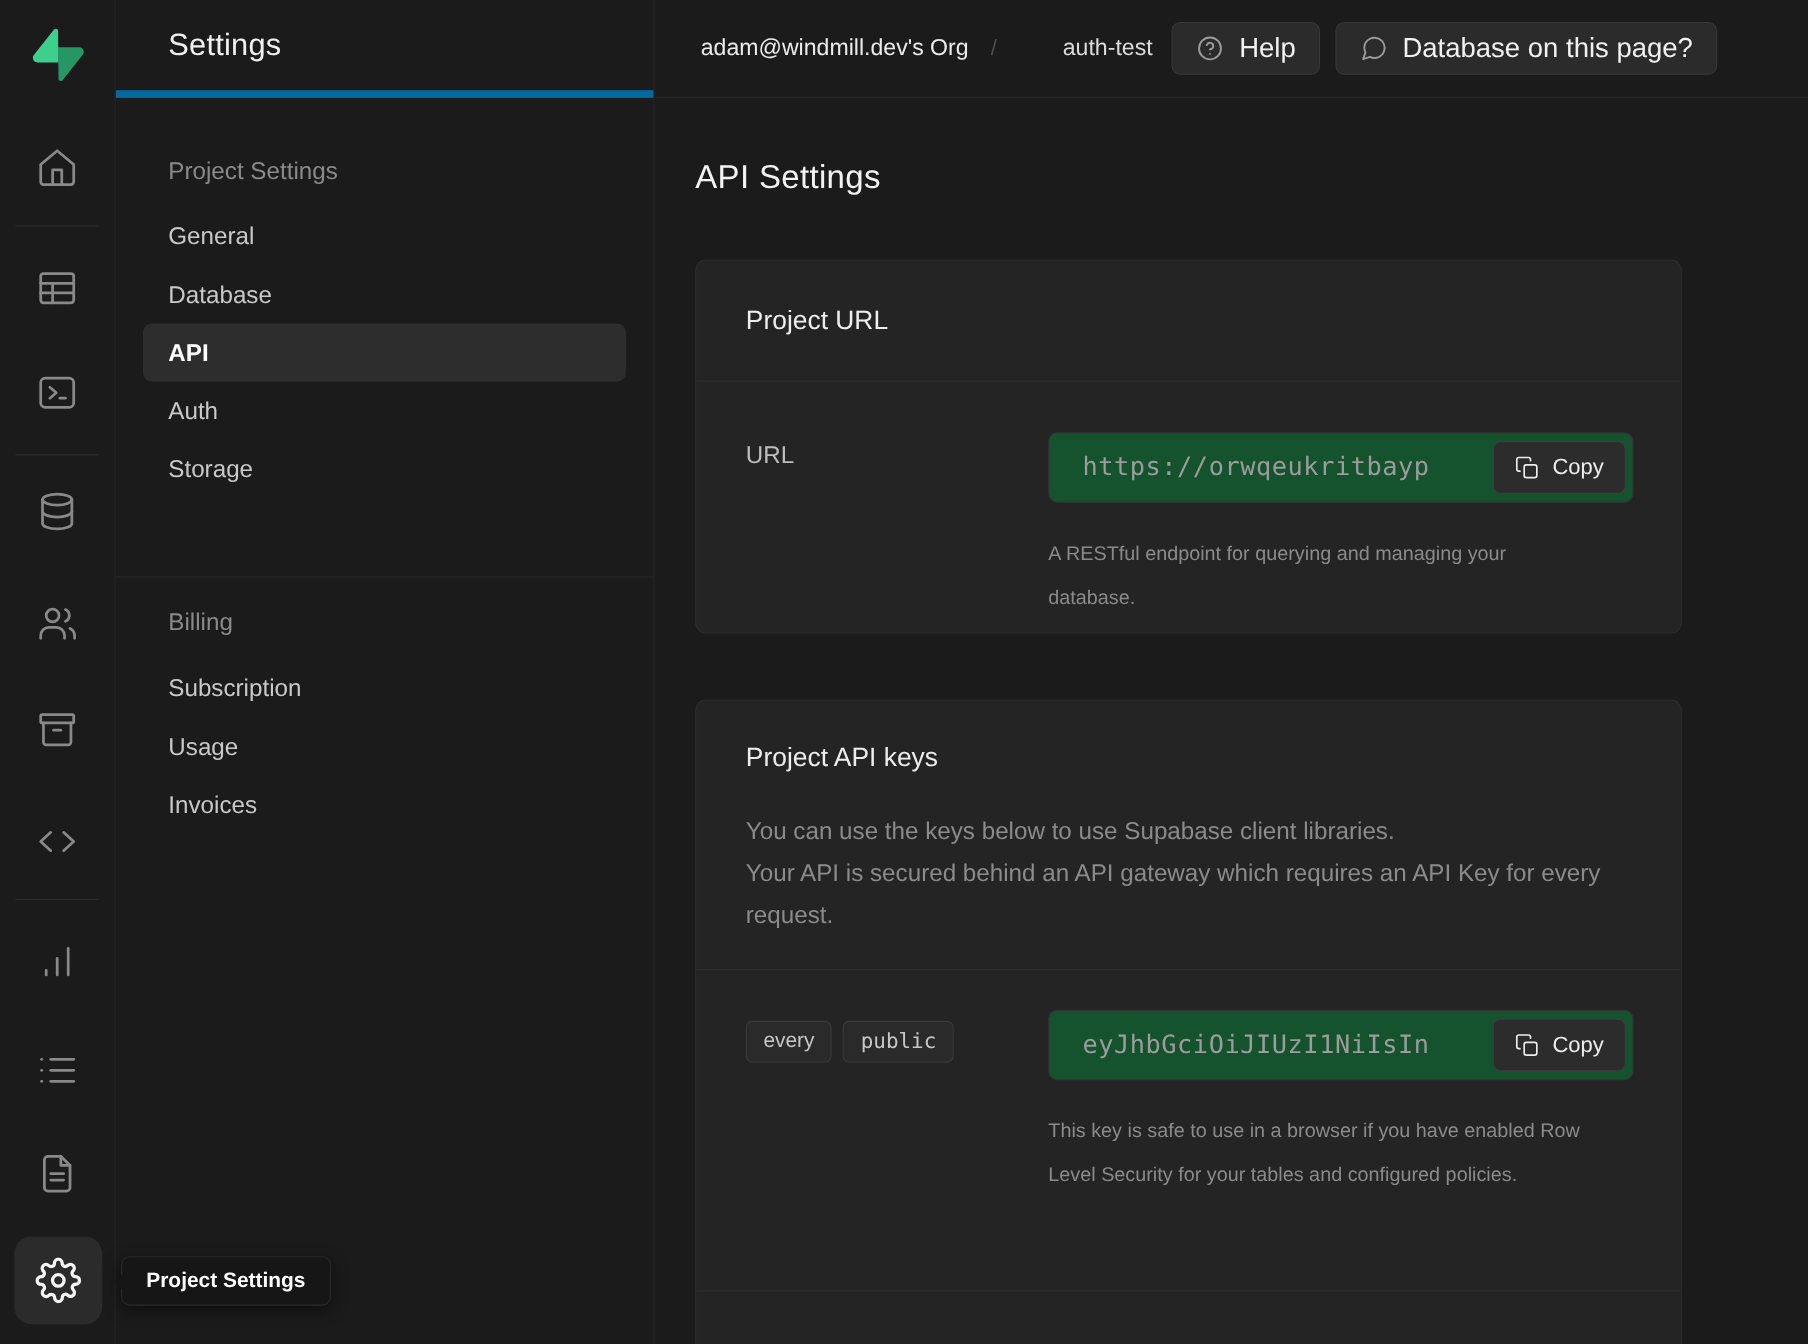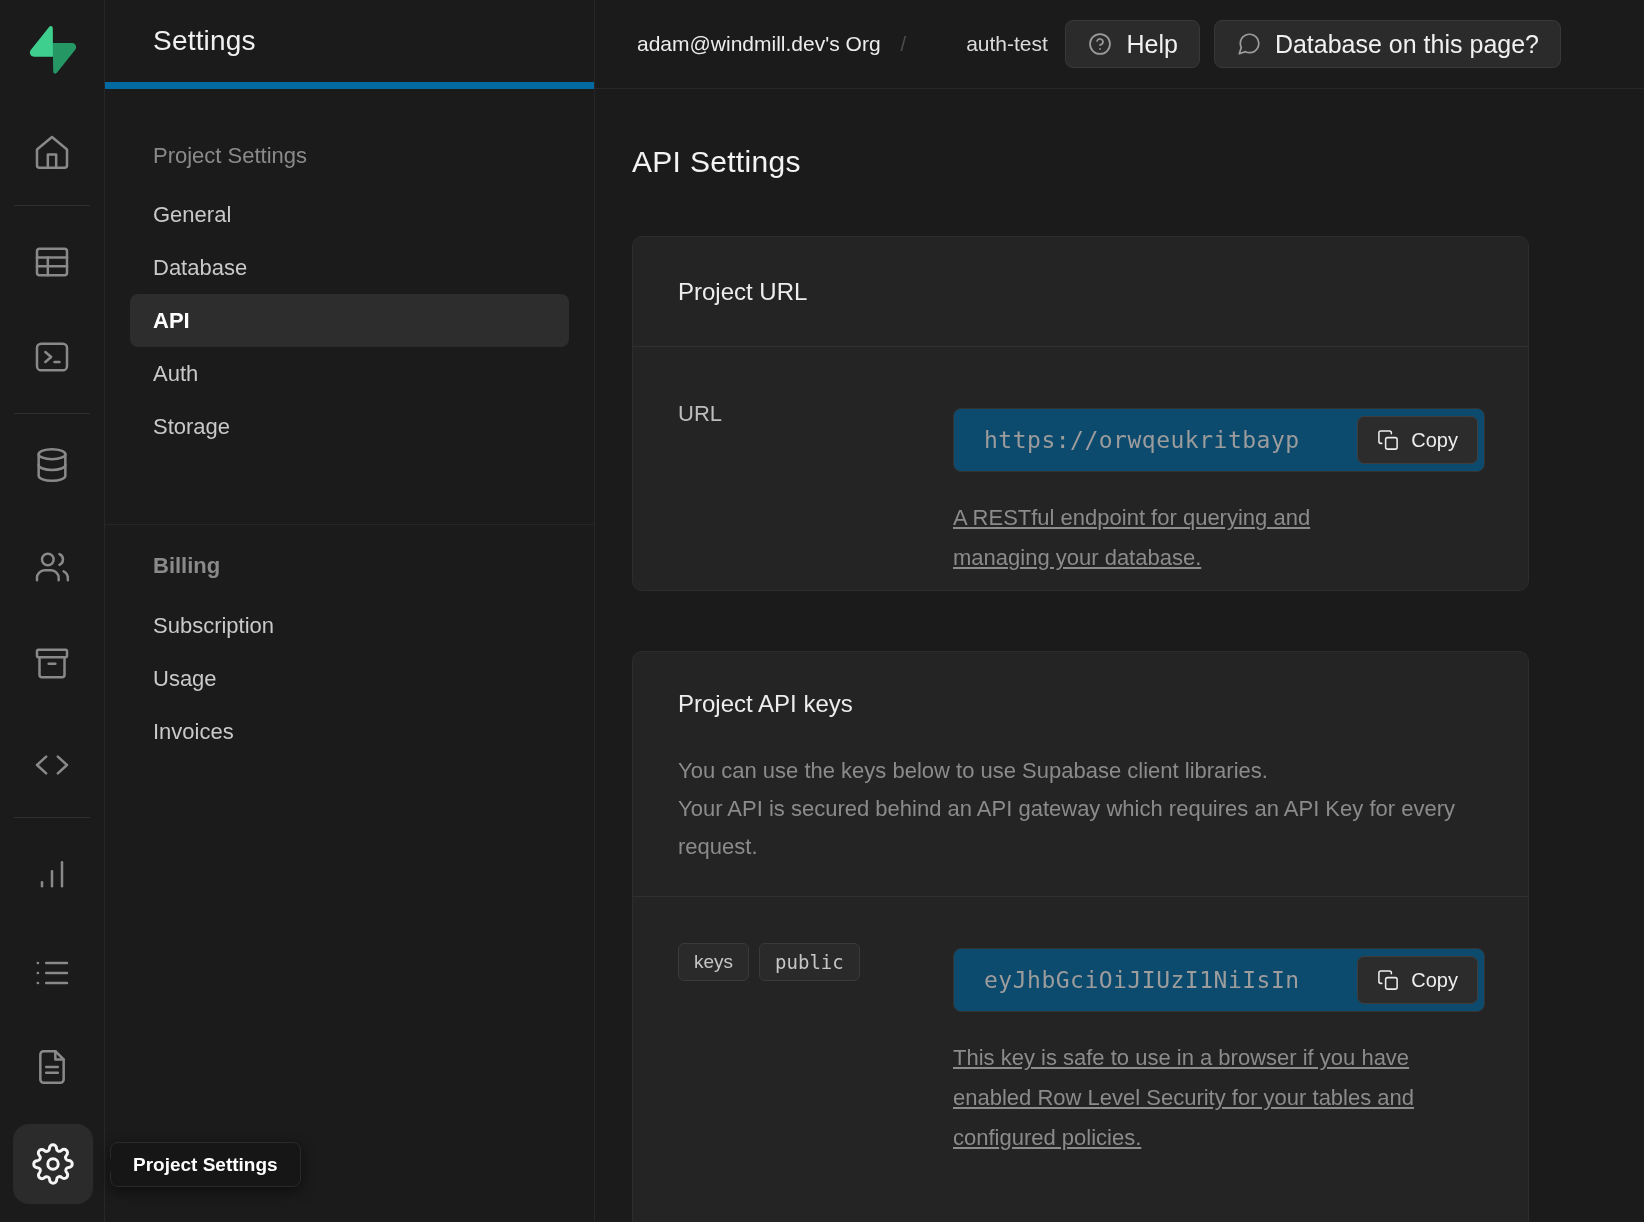--- a/index.html
+++ b/index.html
@@ -49,21 +49,21 @@
     background: #1b1b1b; border-right: 1px solid #272727; z-index: 4;
   }
   .sidebar-header {
     height: 89px; border-bottom: 7px solid #0369a1;
     display: flex; align-items: center; padding-left: 48px;
   }
   .sidebar-title { font-size: 28px; color: #f0f0f0; font-weight: 500; letter-spacing: .2px; }
   .side-nav { padding: 0 25px; }
   .side-section-label { font-size: 22px; color: #8a8a8a; padding: 0 23px; }
   .label-project { margin: 54px 0 19px 0; padding: 0 23px; }
-  .label-billing { margin: 28px 0 20px 0; padding: 0 23px; font-weight: bold; }
+  .label-billing { margin: 28px 0 20px 0; padding: 0 23px; }
   .side-item {
     height: 53px; display: flex; align-items: center; padding: 0 23px;
     border-radius: 8px; font-size: 22px; color: #c9c9c9; cursor: pointer;
   }
   .side-item.active { background: #2d2d2d; color: #ffffff; font-weight: bold; text-align: center; }
   .side-divider { border: none; border-top: 1px solid #262626; margin: 71px -25px 0 -25px; }
 
   
   .main { position: absolute; left: 595px; top: 0; width: 1049px; height: 1222px; background: #1b1b1b; }
   .main-header {
@@ -105,36 +105,36 @@
 
   .badges { display: flex; gap: 10px; padding-top: 2px; }
   .badge {
     height: 38px; display: flex; align-items: center; padding: 0 15px;
     background: #2a2a2a; border: 1px solid #3a3a3a; border-radius: 6px;
     color: #c6c6c6; font-size: 19px;
   }
   .badge.mono { font-family: "DejaVu Sans Mono", monospace; }
 
   .value-box {
-    position: relative; height: 64px; background: #0c4a6e;
-    border: 1px solid #343434; border-radius: 8px; cursor: text; margin-top: 15px;
+    position: relative; height: 64px; background: #14532d;
+    border: 1px solid #343434; border-radius: 8px; cursor: text;
   }
   .value-text {
     position: absolute; left: 0; top: 0; right: 8px; bottom: 0;
     padding: 0 150px 0 30px; line-height: 62px;
     font-family: "DejaVu Sans Mono", monospace; font-size: 23px; letter-spacing: .5px;
     color: #9c9c9c; white-space: nowrap; overflow: hidden;
   }
   .copy-btn {
     position: absolute; right: 6px; top: 7px; height: 48px; z-index: 2;
     display: flex; align-items: center; gap: 11px; padding: 0 19px;
     background: #2c2c2c; border: 1px solid #3e3e3e; border-radius: 7px;
     color: #ededed; font-size: 20px; cursor: pointer;
   }
-  .field-desc { margin-top: 26px; font-size: 22px; line-height: 40px; color: #8b8b8b; text-decoration: underline; }
+  .field-desc { margin-top: 26px; font-size: 18px; line-height: 40px; color: #8b8b8b; }
   .desc-url { max-width: 450px; }
   .desc-key { max-width: 500px; }
 </style>
 </head>
 <body>
 
 <nav class="rail">
   <div class="rail-logo">
     <svg viewBox="0 0 109 113" width="48" height="48">
       <path d="M63.708 110.284c-2.86 3.601-8.658 1.628-8.727-2.97l-1.007-67.251h45.22c8.19 0 12.758 9.46 7.665 15.874l-43.151 54.347Z" fill="#259764"></path>
@@ -316,21 +316,21 @@
         <span class="card-title">Project API keys</span>
         <div class="card-desc">
           <p>You can use the keys below to use Supabase client libraries.</p>
           <p>Your API is secured behind an API gateway which requires an API Key for every request.</p>
         </div>
       </div>
       <hr class="card-divider">
       <div class="field-row keys">
         <div class="row-left">
           <div class="badges">
-            <span class="badge">keys</span>
+            <span class="badge">every</span>
             <span class="badge mono">public</span>
           </div>
         </div>
         <div class="row-right">
           <div class="value-box">
             <div class="value-text">eyJhbGciOiJIUzI1NiIsIn</div>
             <button class="copy-btn">
               <span>
                 <svg width="23" height="23" viewBox="0 0 24 24" fill="none" stroke="currentColor" stroke-width="1.6" stroke-linecap="round" stroke-linejoin="round">
                     <rect x="9" y="9" width="12" height="12" rx="2"></rect>

